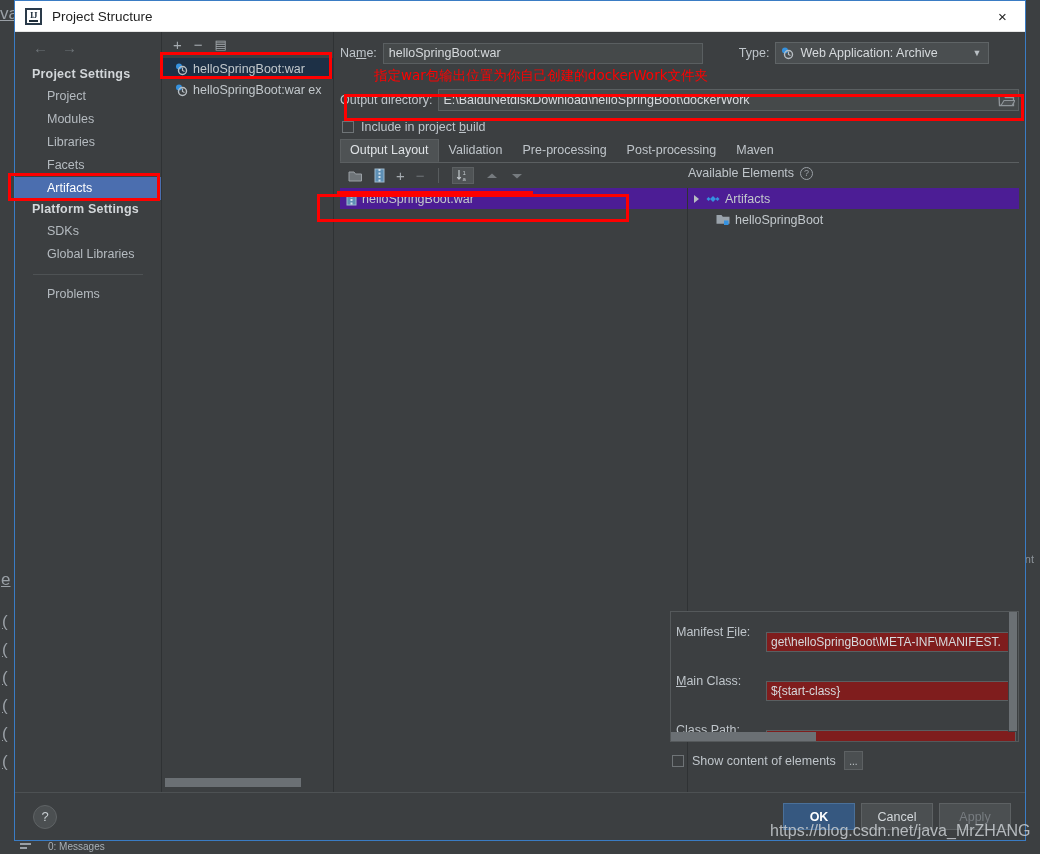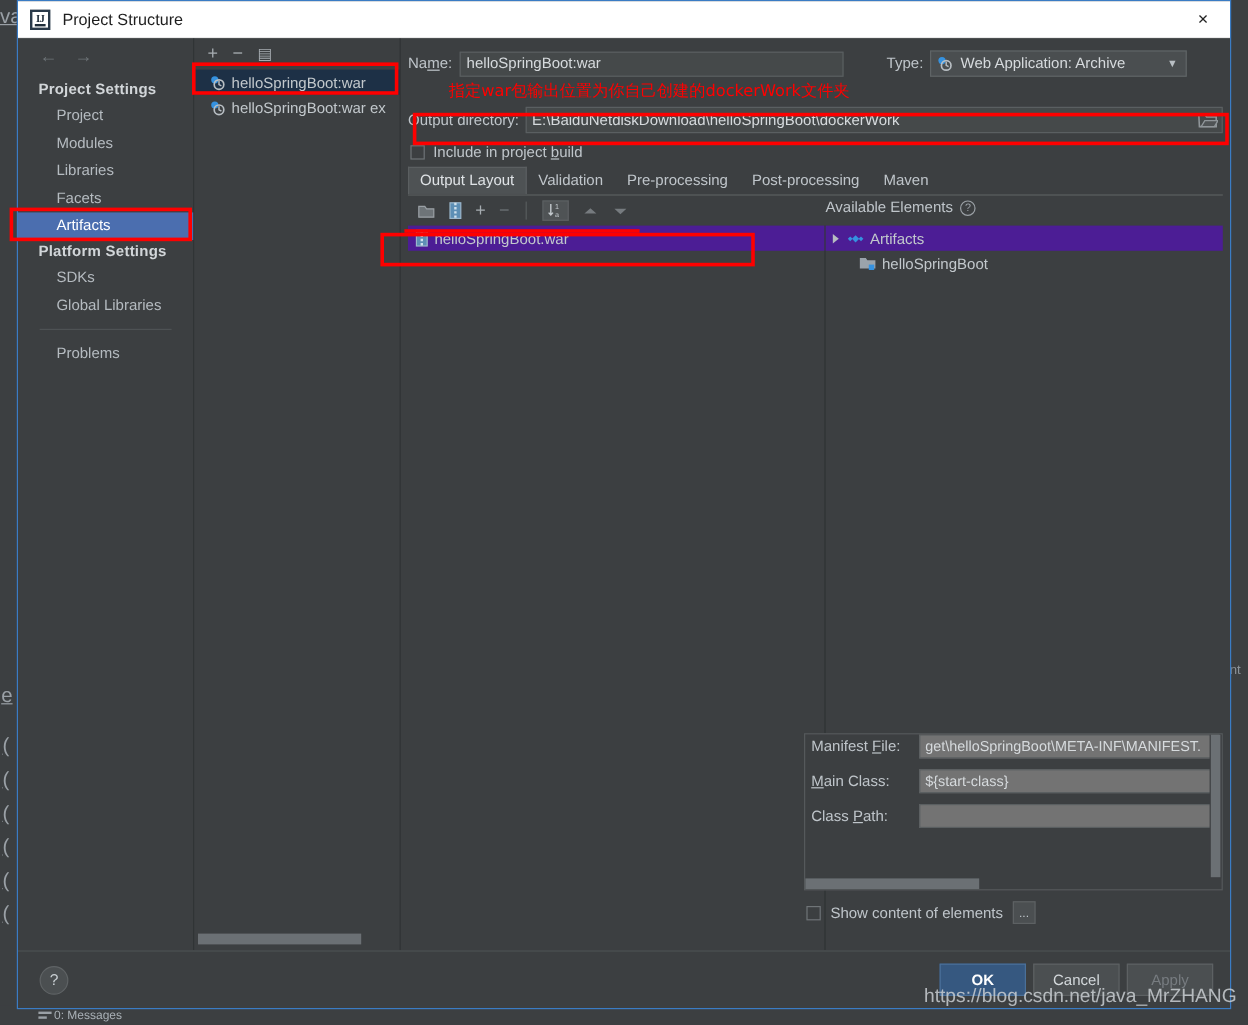--- a/index.html
+++ b/index.html
@@ -17,21 +17,21 @@
     position: absolute; left: 0; top: 0; width: 14px; height: 854px;
     background: #3c3f41;
   }
   .bg-frag {
     position: absolute; color: #9aa0a6; font-size: 17px;
     font-family: "Liberation Sans", sans-serif; white-space: nowrap; text-decoration: underline;
   }
   .ide-statusbar {
     position: absolute; left: 0; bottom: 0; width: 1040px; height: 16px;
     background: #3c3f41; color: #a9b0b6; font-size: 10px;
-    display: flex; align-items: center; padding-left: 32px; gap: 2px;
+    display: flex; align-items: center; padding-left: 20px; gap: 17px;
   }
   .msg-icon {
     width: 11px; height: 9px; position: relative; display: inline-block;
   }
   .msg-icon::before, .msg-icon::after {
     content: ""; position: absolute; left: 0; height: 2px; background: #9aa0a6;
   }
   .msg-icon::before { top: 1px; width: 11px; }
   .msg-icon::after { top: 5px; width: 7px; }
   .ide-right-frag {
@@ -240,24 +240,24 @@
     background: #3c3f41; border: 1px solid #55595b;
     overflow: hidden;
   }
   .mf-title { color: #bfc5ca; font-size: 12px; padding: 6px 0 8px 5px; }
   .mf-row {
     display: flex; align-items: center; gap: 6px; padding-left: 5px;
     margin-bottom: 9px;
   }
   .mf-lbl { color: #bfc5ca; font-size: 12.5px; width: 84px; flex: 0 0 auto; }
   .mf-field {
-    height: 20px; width: 250px; background: #737373;
+    height: 20px; width: 250px; background: #7f1d1d;
     border: 1px solid #5a5f61; color: #d6dadd; font-size: 12px;
     display: flex; align-items: center; padding: 0 4px;
-    overflow: hidden; white-space: nowrap;
+    overflow: hidden; white-space: nowrap; margin-top: 20px;
   }
   .mf-vscroll {
     position: absolute; right: 0; top: 0; width: 10px; height: 120px;
     background: #3c3f41;
   }
   .mf-vscroll-thumb {
     position: absolute; right: 1px; top: 0; width: 8px; height: 119px;
     background: #6b7074;
   }
   .mf-hscroll {

